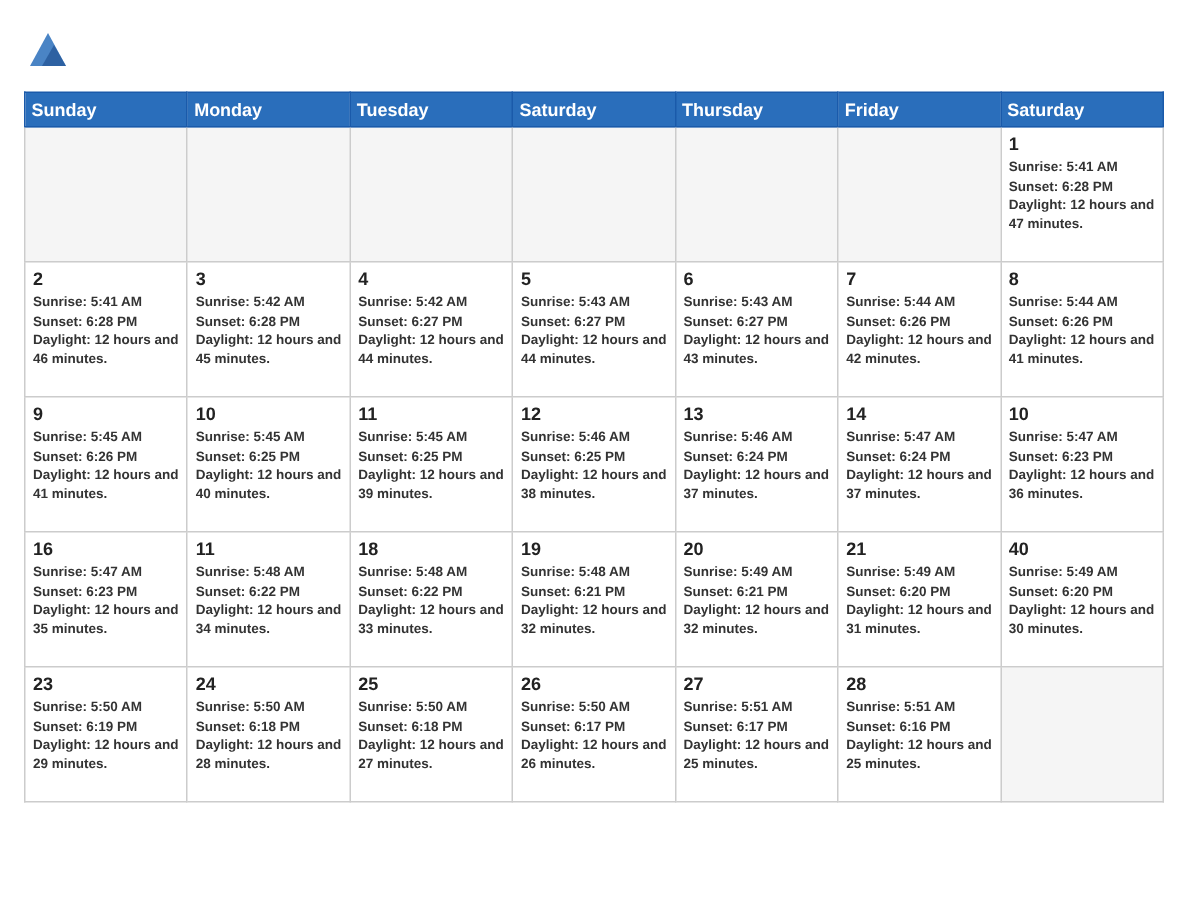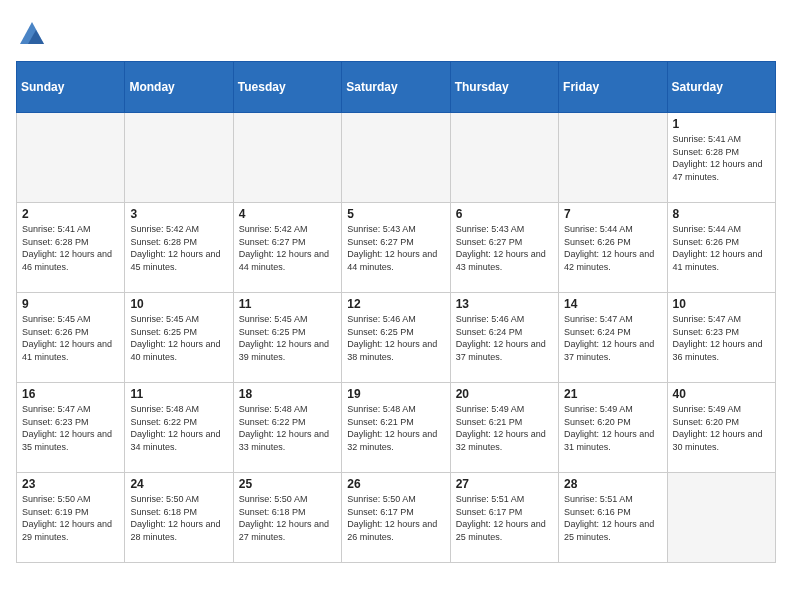--- a/index.html
+++ b/index.html
@@ -49,21 +49,21 @@
     table {
       width: 100%;
       border-collapse: collapse;
       table-layout: fixed;
     }
     th {
       background-color: #2a6ebb;
       color: #fff;
       font-size: 12px;
       font-weight: bold;
-      padding: 18px 4px;
+      padding: 4px 4px;
       text-align: left;
       border: 1px solid #1a5aaa;
     }
     td {
       vertical-align: top;
       border: 1px solid #ccc;
       padding: 4px 5px;
       font-size: 9.5px;
       color: #333;
       height: 90px;
@@ -74,20 +74,21 @@
       font-size: 12px;
       font-weight: bold;
       color: #222;
       display: block;
       margin-bottom: 2px;
     }
     .day-info {
       font-size: 9px;
       color: #333;
       line-height: 1.4;
+      font-weight: bold;
     }
   </style>
 </head>
 <body>
 
 <div class="header-section">
   <div class="logo">
     <div>
       <div class="logo-text">
         <span class="logo-general"></span><svg class="logo-icon" viewBox="0 0 28 28" xmlns="http://www.w3.org/2000/svg">

